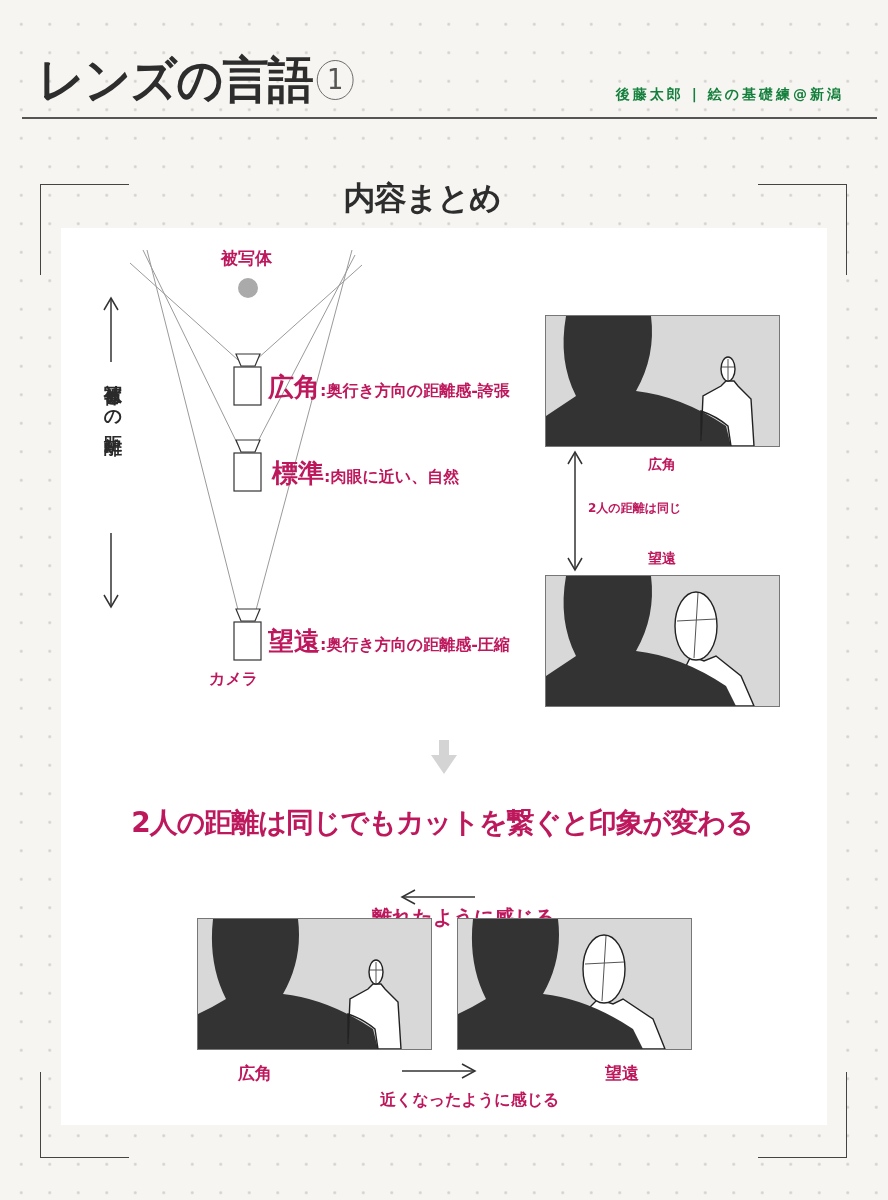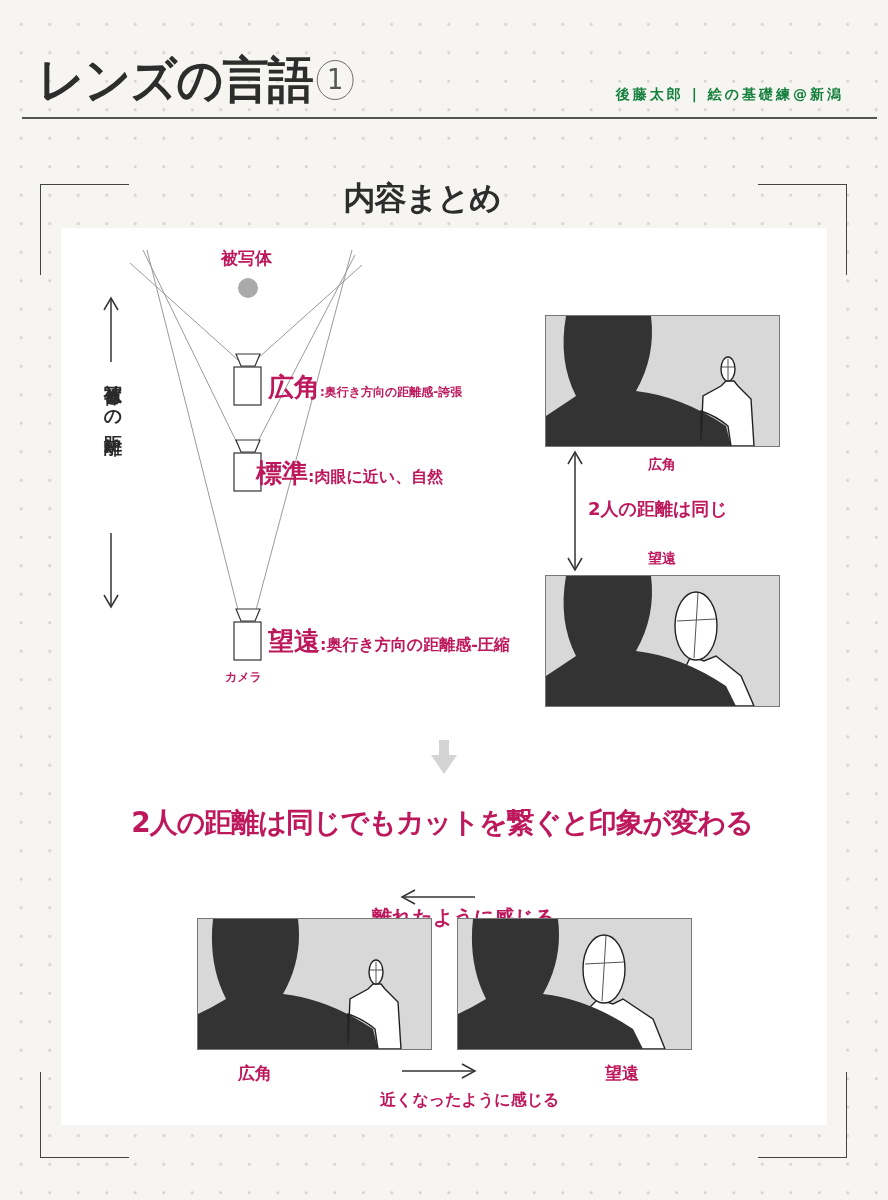--- a/index.html
+++ b/index.html
@@ -93,42 +93,42 @@
   <g stroke="#333" stroke-width="1.5" fill="none">
     <line x1="402" y1="1071" x2="475" y2="1071"></line>
     <polyline points="462,1064 475,1071 462,1078"></polyline>
   </g>
 </svg>
 
 <div class="lbl" style="left:221px;top:247px;font-size:17px;">被写体</div>
 <div class="vert" style="left:101px;top:370px;">被写体との距離</div>
 
 <div class="lbl" style="left:268px;top:370px;">
-  <span style="font-size:26px;">広角</span><span style="font-size:12px;">:奥行き方向の距離感-誇張</span>
+  <span style="font-size:26px;">広角</span><span style="font-size:16px;">:奥行き方向の距離感-誇張</span>
 </div>
-<div class="lbl" style="left:256px;top:456px;">
+<div class="lbl" style="left:272px;top:456px;">
   <span style="font-size:26px;">標準</span><span style="font-size:16px;">:肉眼に近い、自然</span>
 </div>
 <div class="lbl" style="left:268px;top:624px;">
   <span style="font-size:26px;">望遠</span><span style="font-size:16px;margin-top:14px;">:奥行き方向の距離感-圧縮</span>
 </div>
-<div class="lbl" style="left:225px;top:669px;font-size:12px;">カメラ</div>
+<div class="lbl" style="left:209px;top:669px;font-size:16px;">カメラ</div>
 
 <div class="frame" style="left:545px;top:315px;width:233px;height:130px;">
   <svg width="233" height="130">
     <path d="M20,0 L105,0 Q110,40 90,75 Q135,80 180,110 L185,130 L0,130 L0,100 Q15,90 30,80 Q12,45 20,0 Z" fill="#333"></path>
     <path d="M155,125 L157,80 L175,70 L180,65 L188,65 L192,70 L205,83 L208,130 L185,130 L182,110 Q170,100 155,95 Z" fill="#fff" stroke="#222" stroke-width="1.4"></path>
     <ellipse cx="182" cy="53" rx="7" ry="12" fill="#fff" stroke="#222" stroke-width="1.4"></ellipse>
     <line x1="176" y1="51" x2="188" y2="51" stroke="#555" stroke-width="1"></line>
     <line x1="182" y1="43" x2="182" y2="64" stroke="#555" stroke-width="1"></line>
   </svg>
 </div>
 <div class="lbl" style="left:648px;top:456px;font-size:14px;">広角</div>
 <div class="lbl" style="left:588px;top:497px;">
-  <span style="font-size:18px;">2人の距離は同じ</span>
+  <span style="font-size:12px;">2人の距離は同じ</span>
 </div>
 <div class="lbl" style="left:648px;top:550px;font-size:14px;">望遠</div>
 <div class="frame" style="left:545px;top:575px;width:233px;height:130px;">
   <svg width="233" height="130">
     <path d="M140,90 L145,80 L158,85 L170,80 L195,100 L208,130 L180,130 Q165,110 140,95 Z" fill="#fff" stroke="#222" stroke-width="1.4"></path>
     <ellipse cx="150" cy="50" rx="21" ry="34" fill="#fff" stroke="#222" stroke-width="1.4"></ellipse>
     <line x1="131" y1="45" x2="170" y2="43" stroke="#555" stroke-width="1"></line>
     <line x1="152" y1="17" x2="148" y2="82" stroke="#555" stroke-width="1"></line>
     <path d="M20,0 L105,0 Q110,40 90,75 Q135,80 180,110 L190,130 L0,130 L0,100 Q15,90 30,80 Q12,45 20,0 Z" fill="#333"></path>
   </svg>

